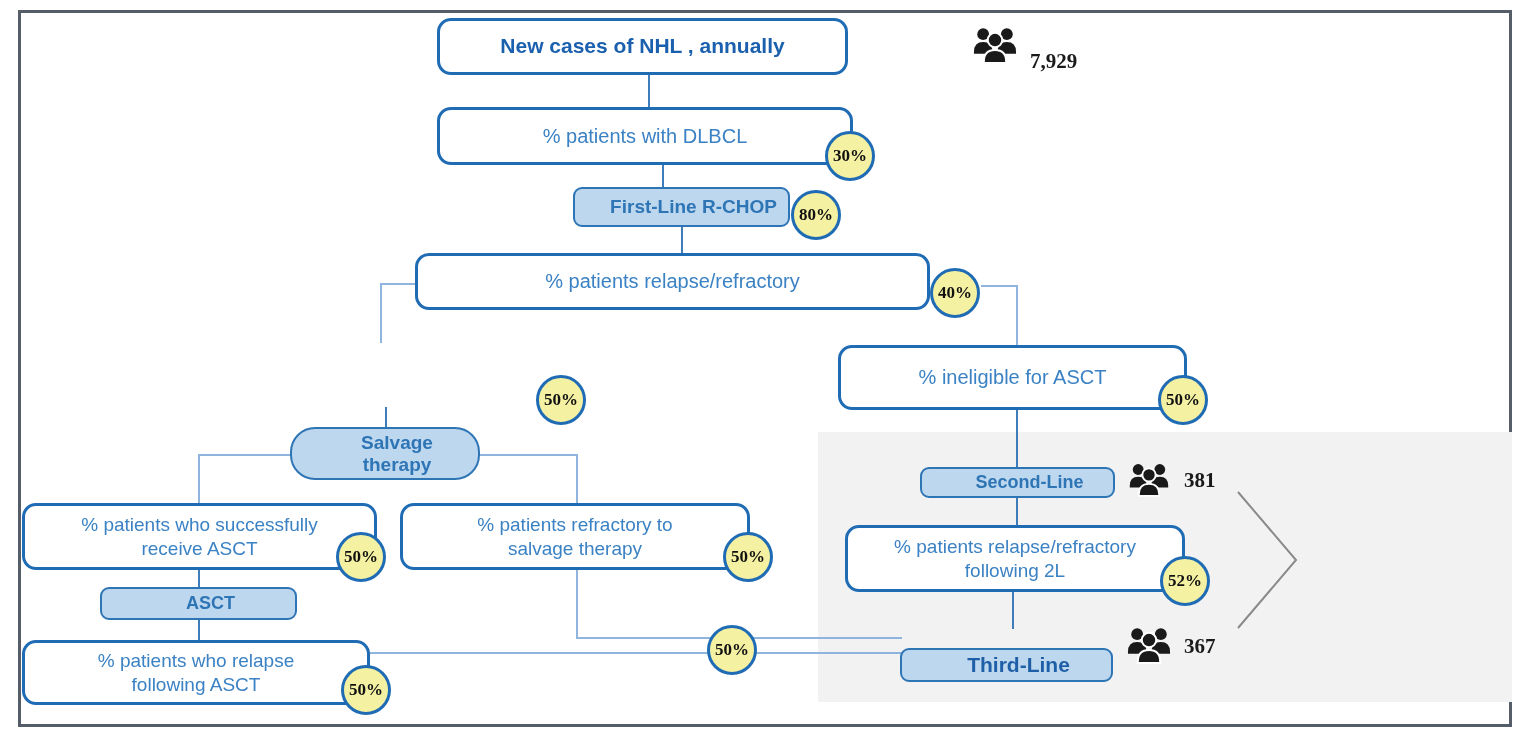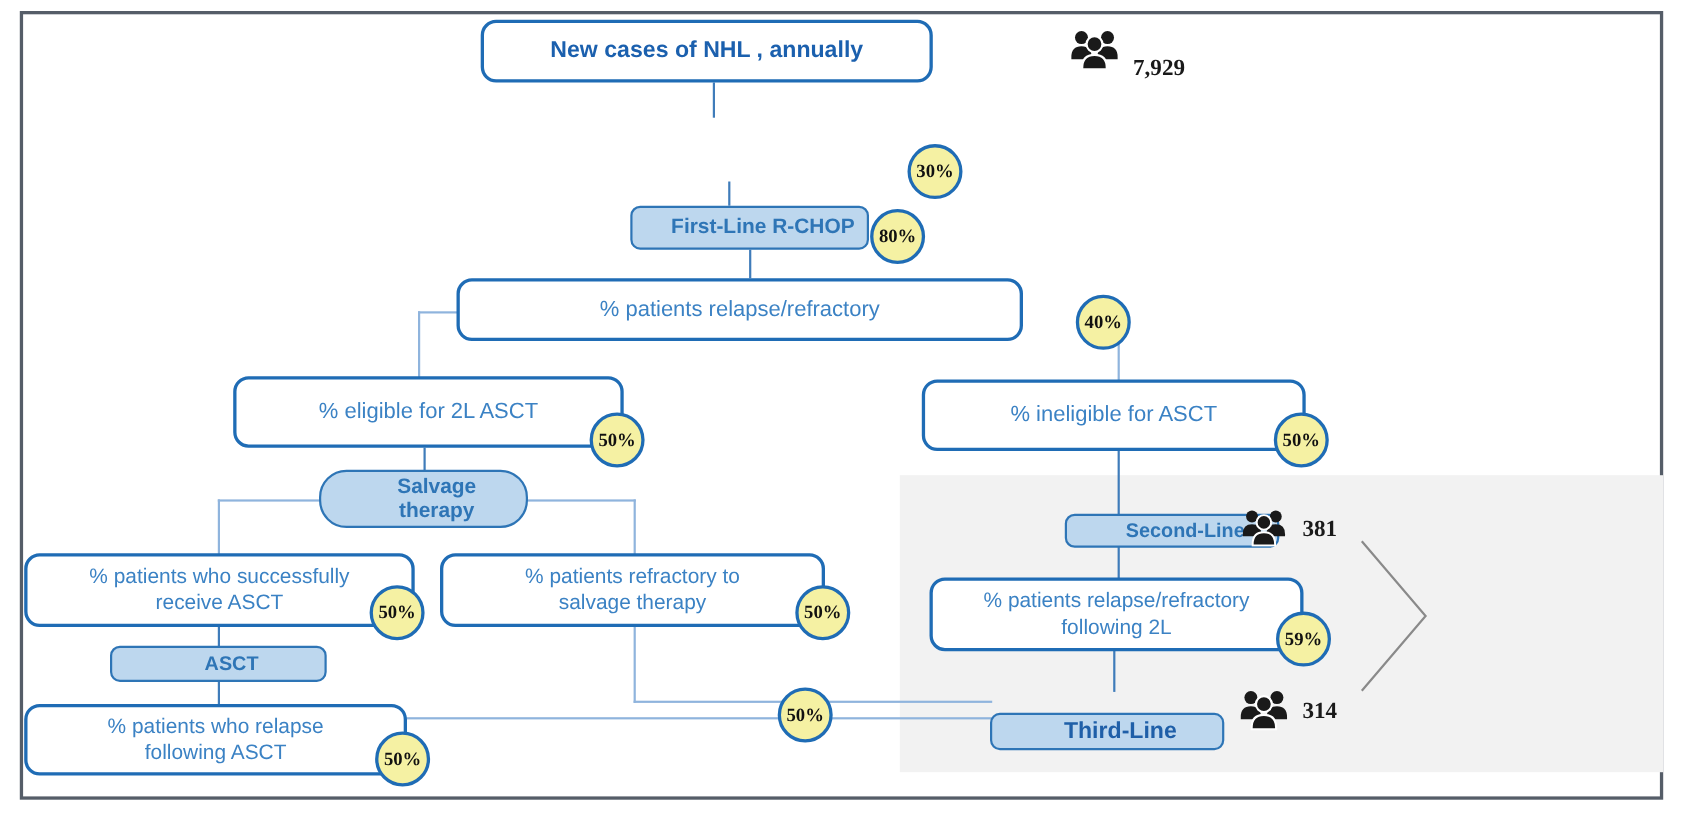--- a/index.html
+++ b/index.html
@@ -82,59 +82,59 @@
   <div class="vline light" style="left:576px;top:569px;height:70px;"></div>
   <div class="hline light" style="left:576px;top:637px;width:326px;"></div>
   <div class="hline light" style="left:368px;top:652px;width:534px;"></div>
 
   <div class="vline" style="left:1016px;top:409px;height:59px;"></div>
   <div class="vline" style="left:1016px;top:497px;height:29px;"></div>
   <div class="vline" style="left:1012px;top:591px;height:38px;"></div>
 
   <div class="box title" style="left:437px;top:18px;width:411px;height:57px;">New cases of NHL , annually</div>
 
+  <div class="box" style="left:437px;top:107px;width:416px;height:58px;">% patients with DLBCL</div>
 
   <div class="fbox" style="left:573px;top:187px;width:217px;height:40px;">First-Line R-CHOP</div>
 
   <div class="box" style="left:415px;top:253px;width:515px;height:57px;">% patients relapse/refractory</div>
 
-  <div class="box" style="left:212px;top:342px;width:355px;height:65px;">% eligible for 2L ASCT</div>
 
   <div class="fbox" style="left:290px;top:427px;width:190px;height:53px;border-radius:25px;">Salvage
 therapy</div>
 
   <div class="box" style="left:22px;top:503px;width:355px;height:67px;font-size:19px;">% patients who successfully
 receive ASCT</div>
 
   <div class="fbox" style="left:100px;top:587px;width:197px;height:33px;font-size:18px;">ASCT</div>
 
   <div class="box" style="left:400px;top:503px;width:350px;height:67px;font-size:19px;">% patients refractory to
 salvage therapy</div>
 
   <div class="box" style="left:22px;top:640px;width:348px;height:65px;font-size:19px;">% patients who relapse
 following ASCT</div>
 
   <div class="box" style="left:838px;top:345px;width:349px;height:65px;">% ineligible for ASCT</div>
 
-  <div class="fbox" style="left:920px;top:467px;width:195px;height:31px;font-size:18px;margin-left:48px;">Second-Line</div>
+  <div class="fbox" style="left:920px;top:467px;width:195px;height:31px;font-size:18px;">Second-Line</div>
 
   <div class="box" style="left:845px;top:525px;width:340px;height:67px;font-size:19px;">% patients relapse/refractory
 following 2L</div>
 
   <div class="fbox big" style="left:900px;top:628px;width:213px;height:34px;margin-top:20px;">Third-Line</div>
 
   <div class="badge" style="left:825px;top:131px;">30%</div>
   <div class="badge" style="left:791px;top:190px;">80%</div>
-  <div class="badge" style="left:930px;top:268px;margin-left:48px;">40%</div>
+  <div class="badge" style="left:930px;top:268px;">40%</div>
   <div class="badge" style="left:536px;top:375px;">50%</div>
   <div class="badge" style="left:1158px;top:375px;">50%</div>
   <div class="badge" style="left:336px;top:532px;">50%</div>
   <div class="badge" style="left:723px;top:532px;">50%</div>
   <div class="badge" style="left:341px;top:665px;">50%</div>
-  <div class="badge" style="left:1160px;top:556px;">59%</div>
+  <div class="badge" style="left:1160px;top:556px;">52%</div>
   <div class="badge" style="left:707px;top:625px;">50%</div>
 
   <div class="people" style="left:972px;top:24px;">
     <svg width="46" height="40" viewBox="0 0 70 60" fill="#1a1a1a">
       <circle cx="17" cy="15" r="9"></circle>
       <path d="M3 42 q0 -15 14 -15 q14 0 14 15 v3 h-28 z"></path>
       <circle cx="53" cy="15" r="9"></circle>
       <path d="M39 42 q0 -15 14 -15 q14 0 14 15 v3 h-28 z"></path>
       <circle cx="35" cy="24" r="11" stroke="#fff" stroke-width="3"></circle>
       <path d="M18 57 q0 -18 17 -18 q17 0 17 18 v2 h-34 z" stroke="#fff" stroke-width="3"></path>
@@ -157,20 +157,20 @@
   <div class="people" style="left:1126px;top:624px;">
     <svg width="46" height="40" viewBox="0 0 70 60" fill="#1a1a1a">
       <circle cx="17" cy="15" r="9"></circle>
       <path d="M3 42 q0 -15 14 -15 q14 0 14 15 v3 h-28 z"></path>
       <circle cx="53" cy="15" r="9"></circle>
       <path d="M39 42 q0 -15 14 -15 q14 0 14 15 v3 h-28 z"></path>
       <circle cx="35" cy="24" r="11" stroke="#fff" stroke-width="3"></circle>
       <path d="M18 57 q0 -18 17 -18 q17 0 17 18 v2 h-34 z" stroke="#fff" stroke-width="3"></path>
     </svg>
   </div>
-  <div class="count" style="left:1184px;top:634px;">314</div>
+  <div class="count" style="left:1184px;top:634px;">367</div>
 
   <div class="chevron">
     <svg width="72" height="144" viewBox="0 0 72 144" fill="none">
       <polyline points="6,4 64,72 6,140" stroke="#8a8a8a" stroke-width="2" fill="none"></polyline>
     </svg>
   </div>
 </div>
 
 </body></html>

